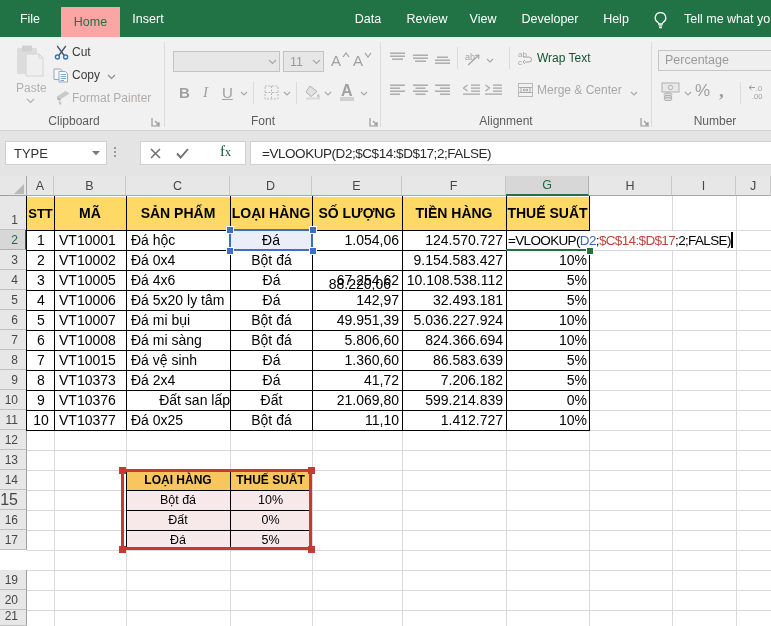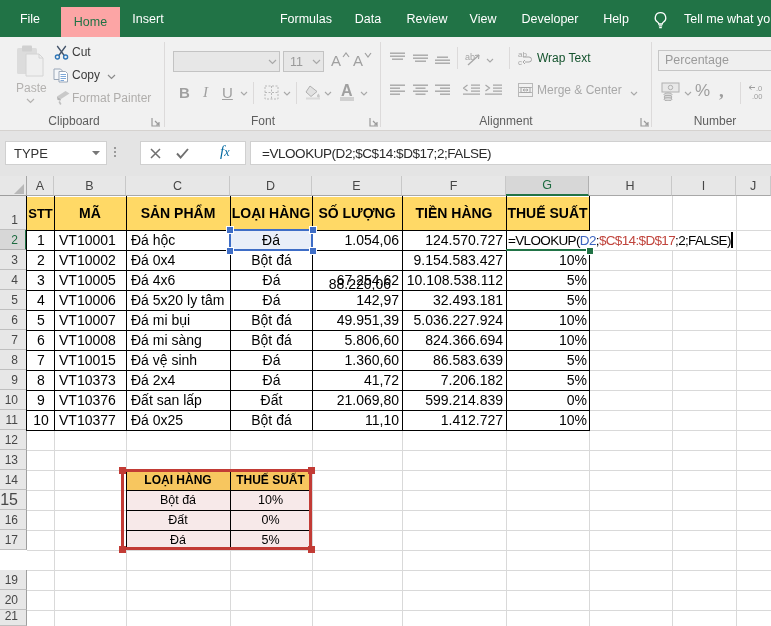--- a/index.html
+++ b/index.html
@@ -22,21 +22,20 @@
   .hline{position:absolute;height:1px;background:#d9d9d9;}
   .cell{position:absolute;font-size:14px;color:#000;white-space:nowrap;}
   .launch{position:absolute;width:10px;height:10px;}
 </style>
 </head>
 <body>
 <div id="app">
 <div id="tabbar"></div>
 <div class="tab" style="left:-30px;width:120px;">File</div>
 <div class="tab" style="left:88px;width:120px;">Insert</div>
-<div class="tab" style="left:246px;width:120px;">Formulas</div>
 <div class="tab" style="left:308px;width:120px;">Data</div>
 <div class="tab" style="left:367px;width:120px;">Review</div>
 <div class="tab" style="left:423px;width:120px;">View</div>
 <div class="tab" style="left:490px;width:120px;">Developer</div>
 <div class="tab" style="left:556px;width:120px;">Help</div>
 <div id="hometab">Home</div>
 <div class="tab" style="left:684px;width:120px;text-align:left;">Tell me what you w</div>
 <svg class="abs" style="left:651px;top:11px;" width="19" height="19" viewBox="0 0 19 19">
 <path d="M9.5 1.6a5.2 5.2 0 0 0-2.8 9.6c.55.4 1.05 1.1 1.05 1.8h3.5a2.6 2.6 0 0 1 1.05-1.8A5.2 5.2 0 0 0 9.5 1.6z" fill="none" stroke="#fff" stroke-width="1.3"></path>
 <path d="M7.8 14.8h3.4M8.2 16.6h2.6" stroke="#fff" stroke-width="1.3" fill="none"></path>
@@ -228,21 +227,21 @@
       <path d="M1 1l4 4.2L9 1" fill="#777"></path>
     </svg>
 <div class="abs" style="left:114px;top:147px;width:2px;height:12px;background:repeating-linear-gradient(#9a9a9a 0 2px,transparent 2px 4px);"></div>
 <div class="wbox" style="left:140px;top:141px;width:106px;height:24px;"></div>
 <svg class="abs" style="left:150px;top:148px;" width="11" height="11">
       <path d="M1 1l9 9M10 1l-9 9" stroke="#6f6f6f" stroke-width="1.5"></path>
     </svg>
 <svg class="abs" style="left:176px;top:148px;" width="13" height="11">
       <path d="M1 5.5l3.6 4L12 1" fill="none" stroke="#6f6f6f" stroke-width="1.9"></path>
     </svg>
-<div class="abs" style="left:220px;top:143px;font-size:15px;color:#0369a1;font-style:italic;font-family:'Liberation Serif',serif;">f<span style="font-size:12px;">x</span></div>
+<div class="abs" style="left:220px;top:143px;font-size:15px;color:#14532d;font-family:'Liberation Serif',serif;">f<span style="font-size:12px;">x</span></div>
 <div class="wbox" style="left:250px;top:141px;width:522px;height:24px;"></div>
 <div class="abs" style="left:262px;top:141px;height:24px;line-height:25px;font-size:13.5px;color:#2b2b2b;letter-spacing:-0.45px;">=VLOOKUP(D2;$C$14:$D$17;2;FALSE)</div>
 <div class="abs" style="left:0;top:175px;width:771px;height:1px;background:#e4e4e4;"></div>
 <div class="ch" style="left:0;top:176px;width:27px;height:20px;border-right:1px solid #a6a6a6;border-bottom:1px solid #9e9e9e;"></div>
 <svg class="abs" style="left:14px;top:184px;" width="10" height="10">
       <path d="M10 0v10H0z" fill="#b8b8b8"></path>
     </svg>
 <div class="ch" style="left:27px;top:176px;width:27px;height:20px;border-right:1px solid #c8c8c8;border-bottom:1px solid #a8a8a8;line-height:20px;">A</div>
 <div class="ch" style="left:54px;top:176px;width:72px;height:20px;border-right:1px solid #c8c8c8;border-bottom:1px solid #a8a8a8;line-height:20px;">B</div>
 <div class="ch" style="left:126px;top:176px;width:104px;height:20px;border-right:1px solid #c8c8c8;border-bottom:1px solid #a8a8a8;line-height:20px;">C</div>
@@ -428,21 +427,21 @@
 <div class="cell" style="left:507px;top:351px;width:80px;height:19px;line-height:19px;text-align:right;padding-left:0px;padding-right:2px;">5%</div>
 <div class="cell" style="left:28px;top:371px;width:26px;height:19px;line-height:19px;text-align:center;padding-left:0px;padding-right:0px;">8</div>
 <div class="cell" style="left:55px;top:371px;width:67px;height:19px;line-height:19px;text-align:left;padding-left:4px;padding-right:0px;">VT10373</div>
 <div class="cell" style="left:127px;top:371px;width:99px;height:19px;line-height:19px;text-align:left;padding-left:4px;padding-right:0px;">Đá 2x4</div>
 <div class="cell" style="left:231px;top:371px;width:81px;height:19px;line-height:19px;text-align:center;padding-left:0px;padding-right:0px;">Đá</div>
 <div class="cell" style="left:313px;top:371px;width:86px;height:19px;line-height:19px;text-align:right;padding-left:0px;padding-right:3px;">41,72</div>
 <div class="cell" style="left:403px;top:371px;width:100px;height:19px;line-height:19px;text-align:right;padding-left:0px;padding-right:3px;">7.206.182</div>
 <div class="cell" style="left:507px;top:371px;width:80px;height:19px;line-height:19px;text-align:right;padding-left:0px;padding-right:2px;">5%</div>
 <div class="cell" style="left:28px;top:391px;width:26px;height:19px;line-height:19px;text-align:center;padding-left:0px;padding-right:0px;">9</div>
 <div class="cell" style="left:55px;top:391px;width:67px;height:19px;line-height:19px;text-align:left;padding-left:4px;padding-right:0px;">VT10376</div>
-<div class="cell" style="left:127px;top:391px;width:99px;height:19px;line-height:19px;text-align:left;padding-left:4px;padding-right:0px;">Đất san lấp</div>
+<div class="cell" style="left:127px;top:391px;width:99px;height:19px;line-height:19px;text-align:right;padding-left:4px;padding-right:0px;">Đất san lấp</div>
 <div class="cell" style="left:231px;top:391px;width:81px;height:19px;line-height:19px;text-align:center;padding-left:0px;padding-right:0px;">Đất</div>
 <div class="cell" style="left:313px;top:391px;width:86px;height:19px;line-height:19px;text-align:right;padding-left:0px;padding-right:3px;">21.069,80</div>
 <div class="cell" style="left:403px;top:391px;width:100px;height:19px;line-height:19px;text-align:right;padding-left:0px;padding-right:3px;">599.214.839</div>
 <div class="cell" style="left:507px;top:391px;width:80px;height:19px;line-height:19px;text-align:right;padding-left:0px;padding-right:2px;">0%</div>
 <div class="cell" style="left:28px;top:411px;width:26px;height:19px;line-height:19px;text-align:center;padding-left:0px;padding-right:0px;">10</div>
 <div class="cell" style="left:55px;top:411px;width:67px;height:19px;line-height:19px;text-align:left;padding-left:4px;padding-right:0px;">VT10377</div>
 <div class="cell" style="left:127px;top:411px;width:99px;height:19px;line-height:19px;text-align:left;padding-left:4px;padding-right:0px;">Đá 0x25</div>
 <div class="cell" style="left:231px;top:411px;width:81px;height:19px;line-height:19px;text-align:center;padding-left:0px;padding-right:0px;">Bột đá</div>
 <div class="cell" style="left:313px;top:411px;width:86px;height:19px;line-height:19px;text-align:right;padding-left:0px;padding-right:3px;">11,10</div>
 <div class="cell" style="left:403px;top:411px;width:100px;height:19px;line-height:19px;text-align:right;padding-left:0px;padding-right:3px;">1.412.727</div>

